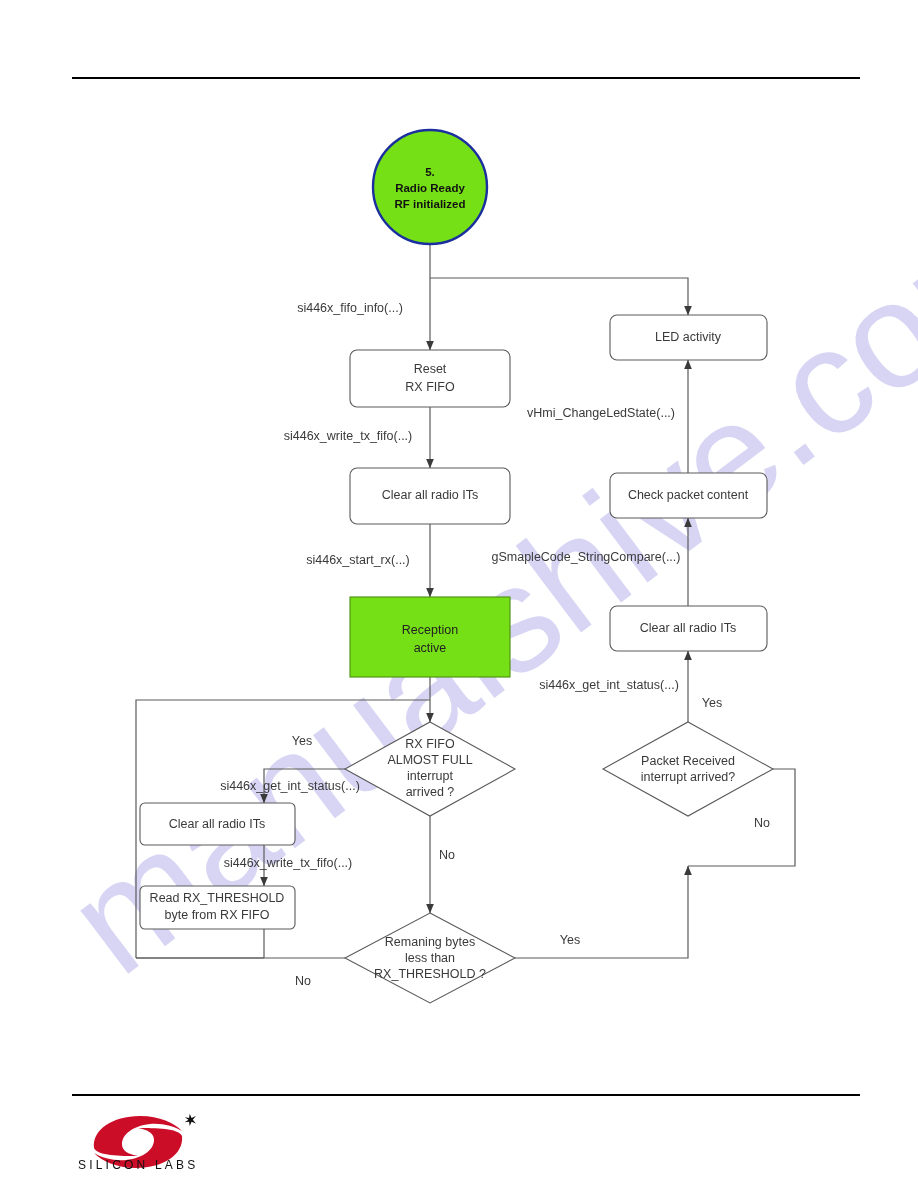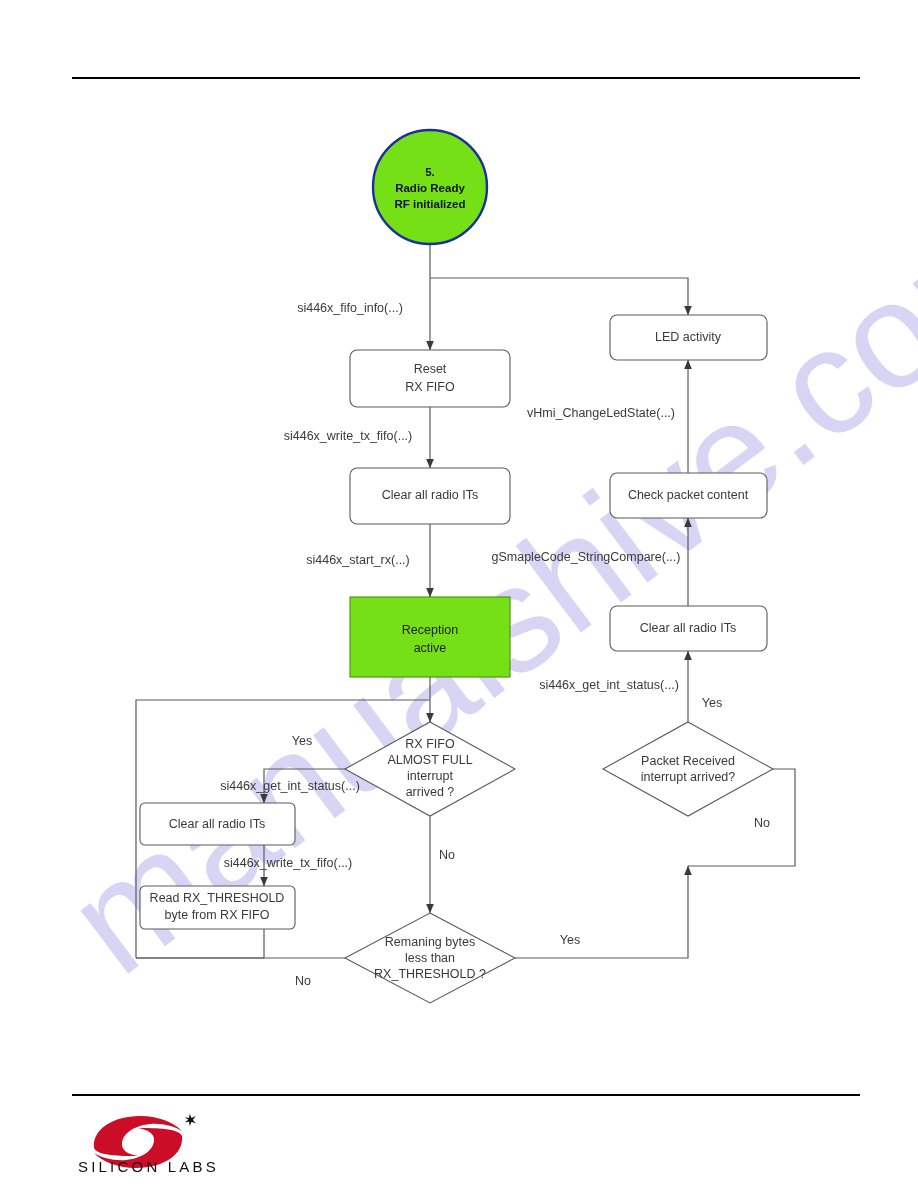--- a/index.html
+++ b/index.html
@@ -109,21 +109,21 @@
     left: 78px;
     top: 1104px;
     width: 150px;
     height: 76px;
   }
   #logo-wordmark {
     position: absolute;
     left: 78px;
     top: 1158px;
     font-family: "Liberation Sans", sans-serif;
-    font-size: 15px;
+    font-size: 12px;
     letter-spacing: 3.2px;
     color: #111;
     font-weight: 400;
   }
 </style>
 </head>
 <body>
 
 <div id="page">
 

